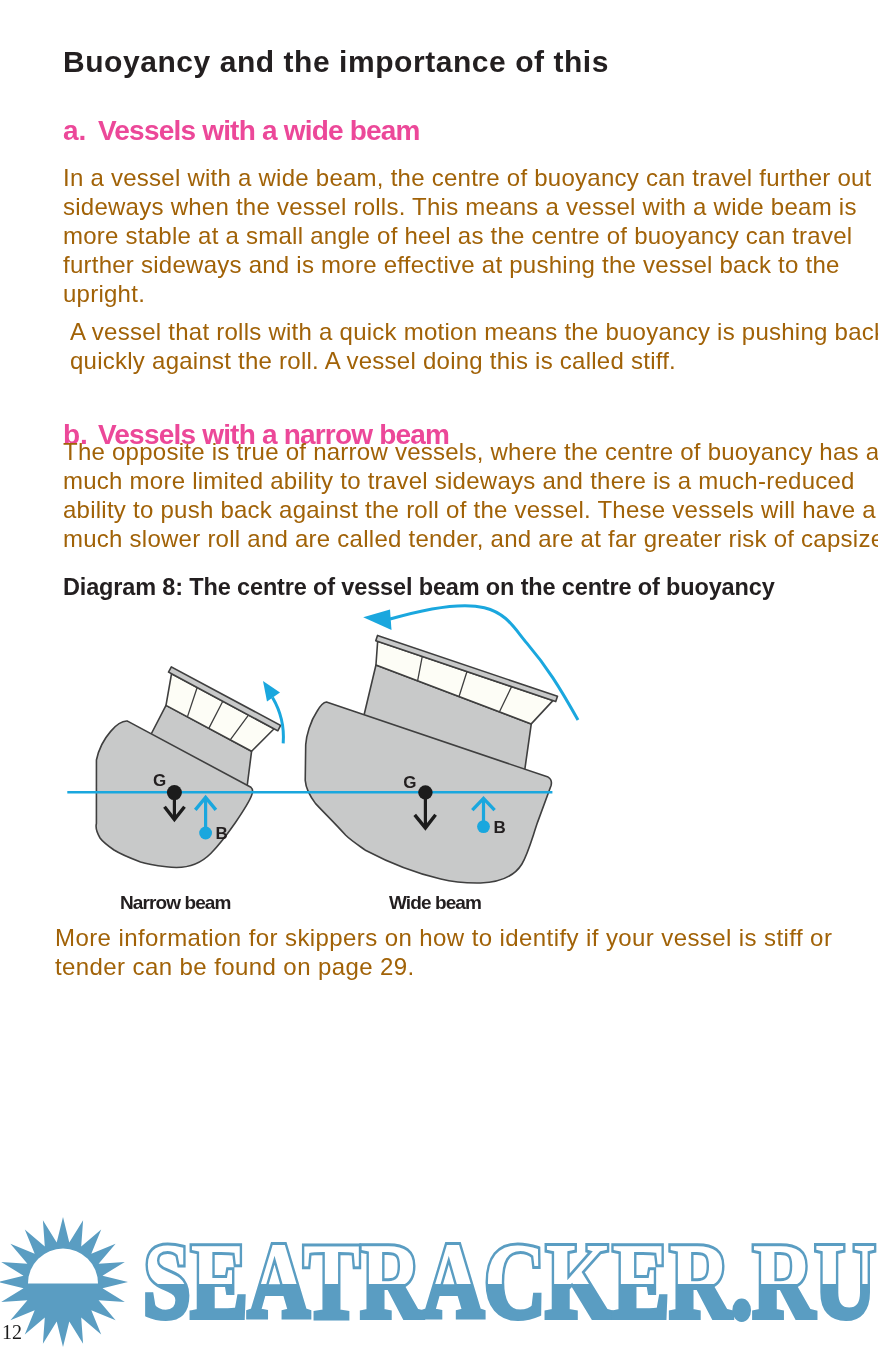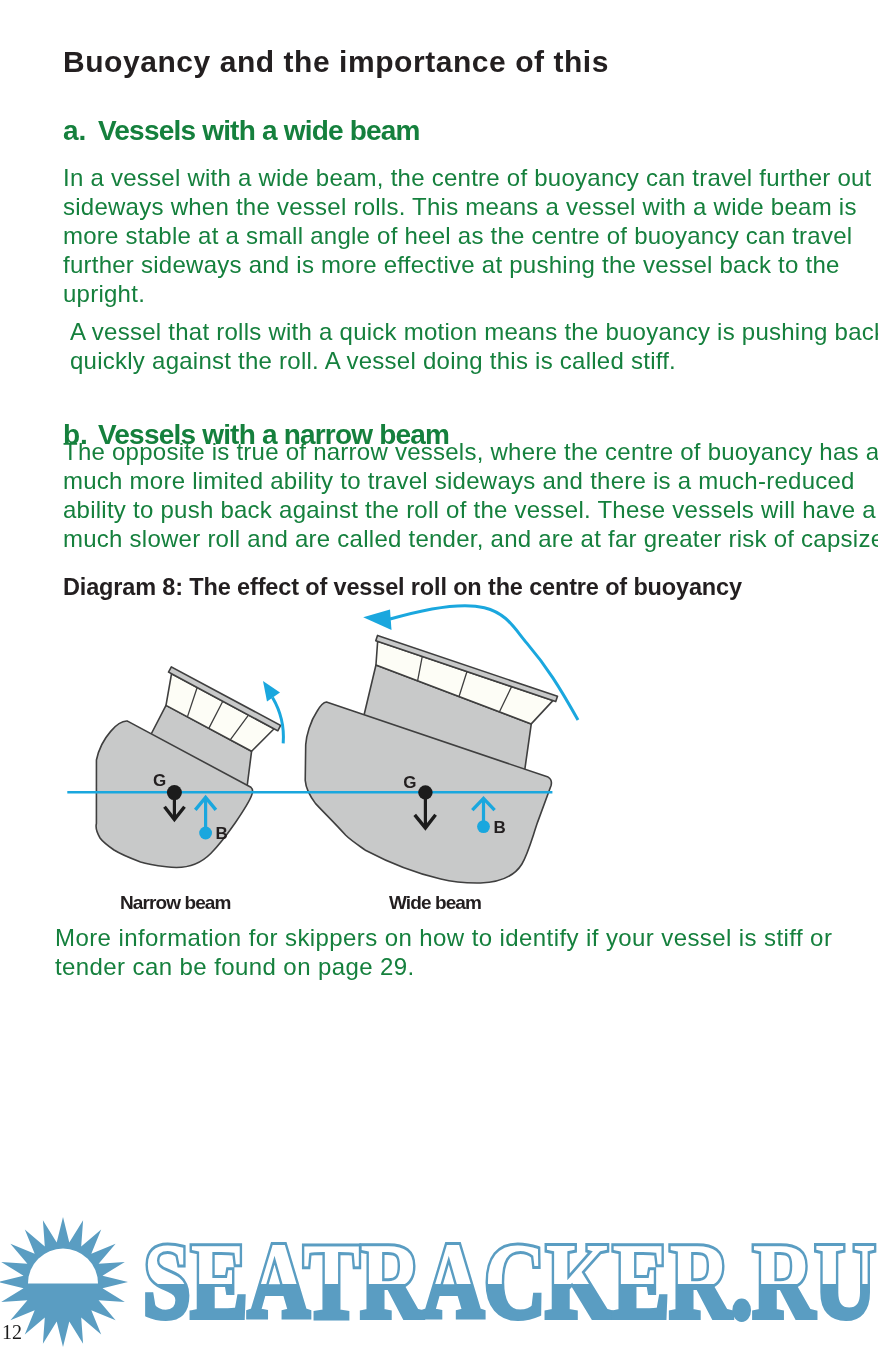--- a/index.html
+++ b/index.html
@@ -1,38 +1,38 @@
 <!DOCTYPE html>
 <html><head>
 <meta charset="utf-8">
 <style>
 html,body{margin:0;padding:0;}
 body{width:878px;height:1348px;position:relative;overflow:hidden;background:#ffffff;
   font-family:"Liberation Sans",sans-serif;color:#231f20;}
 .abs{position:absolute;white-space:nowrap;}
-.body{font-size:24px;line-height:29px;letter-spacing:0.25px;color:#15803d;}
-.h2{font-size:28px;font-weight:bold;letter-spacing:-0.8px;color:#15803d;}
+.body{font-size:24px;line-height:29px;letter-spacing:0.25px;color:#a16207;}
+.h2{font-size:28px;font-weight:bold;letter-spacing:-0.8px;color:#ec4899;}
 .h2 .num{display:inline-block;width:35px;letter-spacing:0;}
 </style>
 </head>
 <body>
 
 <div class="abs" style="left:63px;top:45px;font-size:30px;font-weight:bold;letter-spacing:0.55px;">Buoyancy and the importance of this</div>
 
 <div class="abs h2" style="left:63px;top:115px;"><span class="num">a.</span>Vessels with a wide beam</div>
 
 <div class="abs body" style="left:63px;top:163px;">In a vessel with a wide beam, the centre of buoyancy can travel further out<br>sideways when the vessel rolls. This means a vessel with a wide beam is<br>more stable at a small angle of heel as the centre of buoyancy can travel<br>further sideways and is more effective at pushing the vessel back to the<br>upright.</div>
 
 <div class="abs body" style="left:70px;top:316.5px;">A vessel that rolls with a quick motion means the buoyancy is pushing back<br>quickly against the roll. A vessel doing this is called stiff.</div>
 
 <div class="abs h2" style="left:63px;top:389px;margin-top:30px;"><span class="num">b.</span>Vessels with a narrow beam</div>
 
 <div class="abs body" style="left:63px;top:436.5px;">The opposite is true of narrow vessels, where the centre of buoyancy has a<br>much more limited ability to travel sideways and there is a much-reduced<br>ability to push back against the roll of the vessel. These vessels will have a<br>much slower roll and are called tender, and are at far greater risk of capsize.</div>
 
-<div class="abs" style="left:63px;top:573.5px;font-size:23.5px;font-weight:bold;letter-spacing:-0.15px;">Diagram 8: The effect of vessel roll on the centre of buoyancy</div>
+<div class="abs" style="left:63px;top:573.5px;font-size:23.5px;font-weight:bold;letter-spacing:-0.15px;">Diagram 8: The centre of vessel beam on the centre of buoyancy</div>
 
 <div class="abs body" style="left:55px;top:922.5px;letter-spacing:0.41px;">More information for skippers on how to identify if your vessel is stiff or<br>tender can be found on page 29.</div>
 
 <svg class="abs" style="left:0;top:0;" width="878" height="1348" viewBox="0 0 878 1348">
 
   <g transform="translate(190.5,756) rotate(28.2)" stroke="#3f3f3f" stroke-width="1.6" stroke-linejoin="round">
     <path d="M -45,2 L -45.5,-33 L 51.6,-33 L 65,2 Z" fill="#c8c9c9"></path>
     <path d="M -45.5,-33 L -55.6,-63.5 L 60.8,-63.5 L 51.6,-33 Z" fill="#fdfdf6"></path>
     <path d="M -26.5,-63.5 L -21.2,-33 M 2.6,-63.5 L 3.1,-33 M 31.7,-63.5 L 27.4,-33" fill="none" stroke-width="1.3"></path>
     <path d="M -59,-63.5 L 65,-63.5 L 65,-69.5 L -59,-69.5 Z" fill="#c8c9c9"></path>

